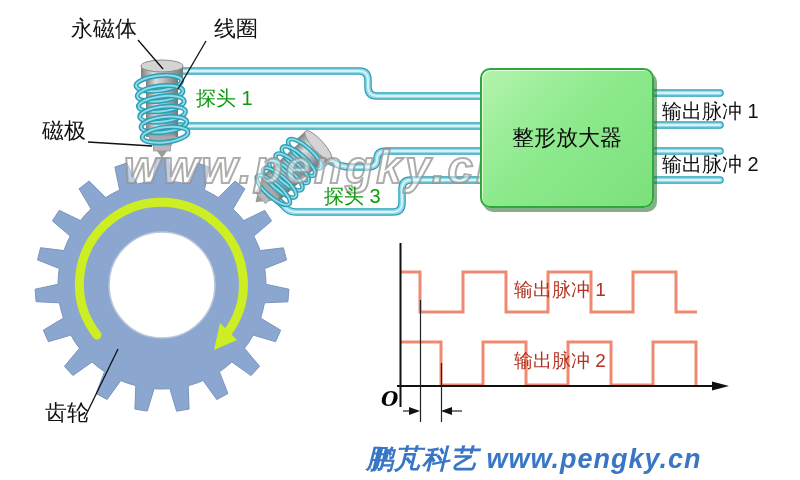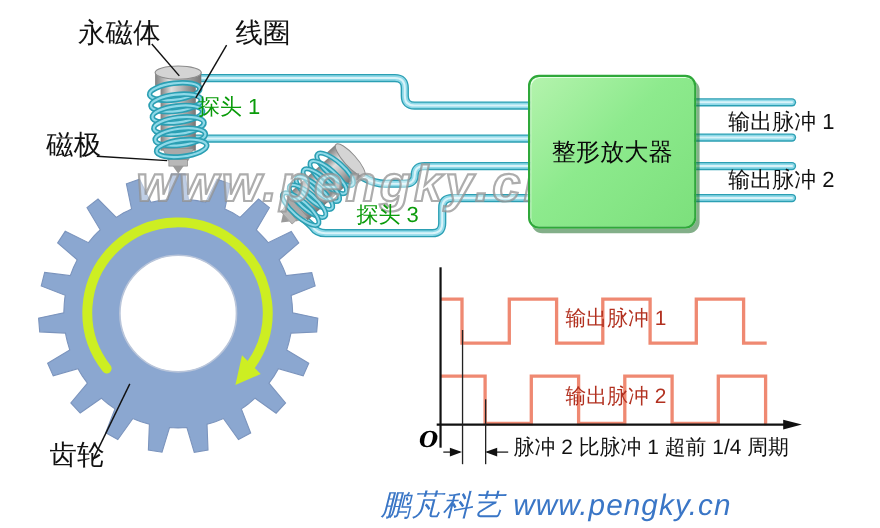--- a/index.html
+++ b/index.html
@@ -1,44 +1,44 @@
 <!DOCTYPE html>
 <html style="--wire-fill: #8fd9e8; --wire-edge: #2b9fb3; --wire-core: #d9f3f9; --box-border: #2fa83a; --box-fill: #8dea8d; --gear-fill: #8ba7d0; --arrow: #cdee22; --pulse: #ef8972; --pulse-label: #b23120; --probe-label: #0a9b0a; --footer: #3a76c6;"><head>
 <meta charset="utf-8">
 <style>
   html,body{margin:0;padding:0;background:#fff;}
   #stage{position:relative;width:800px;height:480px;background:#fff;overflow:hidden;
          font-family:"Liberation Sans","DejaVu Sans",sans-serif;}
   #gfx{position:absolute;left:0;top:0;}
   .lbl{position:absolute;white-space:nowrap;color:#111;line-height:1.1;}
-  .f22{font-size:25px;}
+  .f22{font-size:22px;}
   .f20{font-size:20px;}
   .f19{font-size:19px;}
   .green{color:var(--probe-label,#0a9b0a);font-weight:400;}
   .red{color:var(--pulse-label,#b23120);}
   .wireE{stroke:var(--wire-edge,#2b9fb3);stroke-width:7.5;fill:none;stroke-linejoin:round;stroke-linecap:round;}
   .wireF{stroke:var(--wire-fill,#8fd9e8);stroke-width:5;fill:none;stroke-linejoin:round;stroke-linecap:round;}
   .wireC{stroke:var(--wire-core,#d9f3f9);stroke-width:1.8;fill:none;stroke-linejoin:round;stroke-linecap:round;}
   .coil{stroke:var(--wire-edge,#2b9fb3);stroke-width:5;fill:none;}
   .coilHi{stroke:var(--wire-fill,#8fd9e8);stroke-width:2;fill:none;}
   .axis{stroke:#111;stroke-width:2;fill:none;}
   .thin{stroke:#222;stroke-width:1.2;fill:none;}
   .ptr{stroke:#111;stroke-width:1.3;fill:none;}
   #watermark{position:absolute;left:124px;top:140px;font-size:46px;font-style:italic;font-weight:bold;
              letter-spacing:3px;color:rgba(255,255,255,0.45);
              -webkit-text-stroke:2px rgba(145,145,145,0.75);}
-  #amp-box{position:absolute;left:480px;top:68px;width:153px;height:140px;border-radius:10px;
+  #amp-box{position:absolute;left:480px;top:68px;width:174px;height:140px;border-radius:10px;
            background:linear-gradient(135deg,#b4f3ad 0%,#8dea8d 45%,#7ce07c 100%);
            border:2px solid var(--box-border,#2fa83a);box-sizing:border-box;
            box-shadow:3px 4px 0 rgba(30,110,40,0.55), inset 1px 1px 0 rgba(235,255,235,0.9);
            display:flex;align-items:center;justify-content:center;}
   #amp-box .t{font-size:22px;color:#0a0a0a;}
   #origin-label{position:absolute;left:381px;top:387px;font-family:"DejaVu Serif","Liberation Serif",serif;
                 font-size:20px;font-weight:bold;font-style:italic;color:#000;}
-  #footer{position:absolute;left:346px;top:441px;font-size:27px;font-weight:normal;font-style:italic;
+  #footer{position:absolute;left:366px;top:441px;font-size:27px;font-weight:bold;font-style:italic;
           color:var(--footer,#3a76c6);letter-spacing:1px;}
 </style>
 </head>
 <body>
 
 <div id="stage">
 
   <svg id="gfx" width="800" height="480" viewBox="0 0 800 480">
     <defs>
       <linearGradient id="gmetal" x1="0" y1="0" x2="1" y2="0">
@@ -155,24 +155,23 @@
 
   <div id="watermark">www.pengky.cn</div>
 
   <div id="amp-box">
     <span class="t">整形放大器</span>
   </div>
 
   <div class="lbl f22" style="left:71px;top:17px;">永磁体</div>
   <div class="lbl f22" style="left:214px;top:17px;">线圈</div>
   <div class="lbl f22" style="left:42px;top:119px;">磁极</div>
-  <div class="lbl f20 green" style="left:180px;top:87px;text-align:center;">探头 1</div>
+  <div class="lbl f20 green" style="left:196px;top:87px;text-align:center;">探头 1</div>
   <div class="lbl f20 green" style="left:324px;top:185px;">探头 3</div>
   <div class="lbl f22" style="left:45px;top:401px;">齿轮</div>
   <div class="lbl f20" style="left:662px;top:100px;">输出脉冲 1</div>
   <div class="lbl f20" style="left:662px;top:153px;">输出脉冲 2</div>
   <div class="lbl f19 red" style="left:514px;top:280px;">输出脉冲 1</div>
   <div class="lbl f19 red" style="left:514px;top:351px;">输出脉冲 2</div>
-  <div class="lbl f19" style="left:467px;top:398px;">脉冲 2 比脉冲 1 超前 1/4 周期</div>
   <div id="origin-label">O</div>
   <div id="footer">鹏芃科艺 www.pengky.cn</div>
 
 </div>
 
 </body></html>

